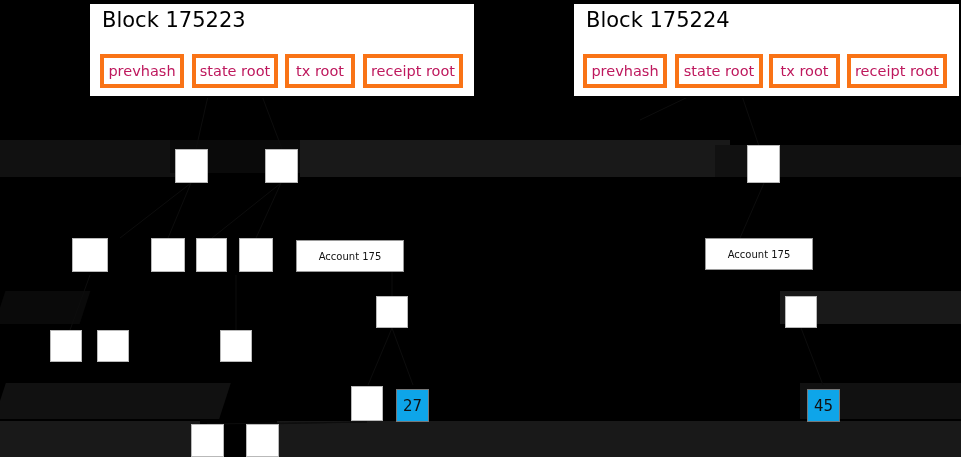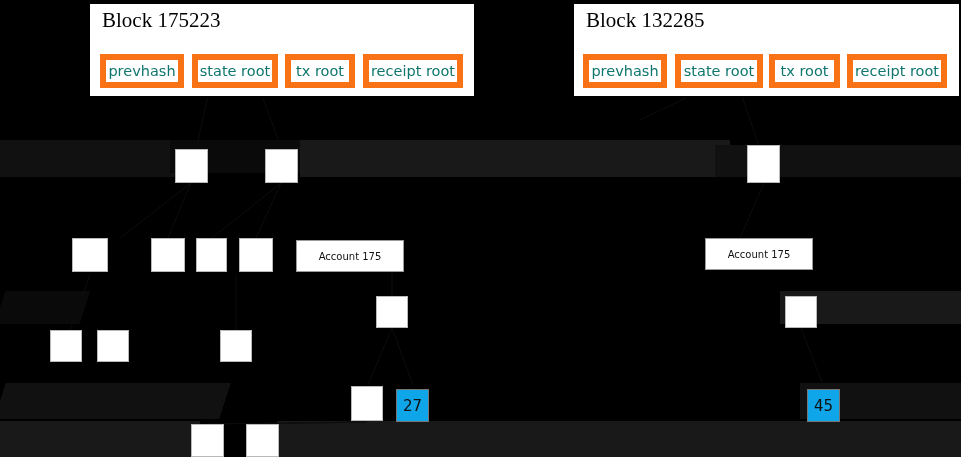--- a/index.html
+++ b/index.html
@@ -23,32 +23,31 @@
     border: 2px solid #000000;
     box-sizing: border-box;
   }
   .block-title {
     position: absolute;
     left: 12px;
     top: 4px;
     font-size: 21px;
     color: #000000;
     white-space: nowrap;
-    font-family: Liberation Serif, serif;
   }
   .field-box {
     position: absolute;
     background: #ffffff;
-    border: 6px solid #f97316;
+    border: 4px solid #f97316;
     box-sizing: border-box;
     display: flex;
     align-items: center;
     justify-content: center;
     font-size: 14.5px;
-    color: #0f766e;
+    color: #be185d;
     white-space: nowrap;
   }
 
   
   .node {
     position: absolute;
     background: #ffffff;
     border: 1px solid #b9b9b9;
     box-sizing: border-box;
   }
@@ -137,21 +136,21 @@
 
   <div class="block-card" style="left:88px; top:2px; width:388px; height:96px;">
     <span class="block-title">Block 175223</span>
   </div>
   <div class="field-box" style="left:100px; top:54px; width:84px; height:34px;">prevhash</div>
   <div class="field-box" style="left:192px; top:54px; width:86px; height:34px;">state root</div>
   <div class="field-box" style="left:285px; top:54px; width:70px; height:34px;">tx root</div>
   <div class="field-box" style="left:363px; top:54px; width:100px; height:34px;">receipt root</div>
 
   <div class="block-card" style="left:572px; top:2px; width:389px; height:96px;">
-    <span class="block-title">Block 132285</span>
+    <span class="block-title">Block 175224</span>
   </div>
   <div class="field-box" style="left:583px; top:54px; width:84px; height:34px;">prevhash</div>
   <div class="field-box" style="left:675px; top:54px; width:88px; height:34px;">state root</div>
   <div class="field-box" style="left:769px; top:54px; width:71px; height:34px;">tx root</div>
   <div class="field-box" style="left:847px; top:54px; width:100px; height:34px;">receipt root</div>
 
   <div class="node" style="left:175px; top:149px; width:33px; height:34px;"></div>
   <div class="node" style="left:265px; top:149px; width:33px; height:34px;"></div>
   <div class="node" style="left:747px; top:145px; width:33px; height:38px;"></div>
 

